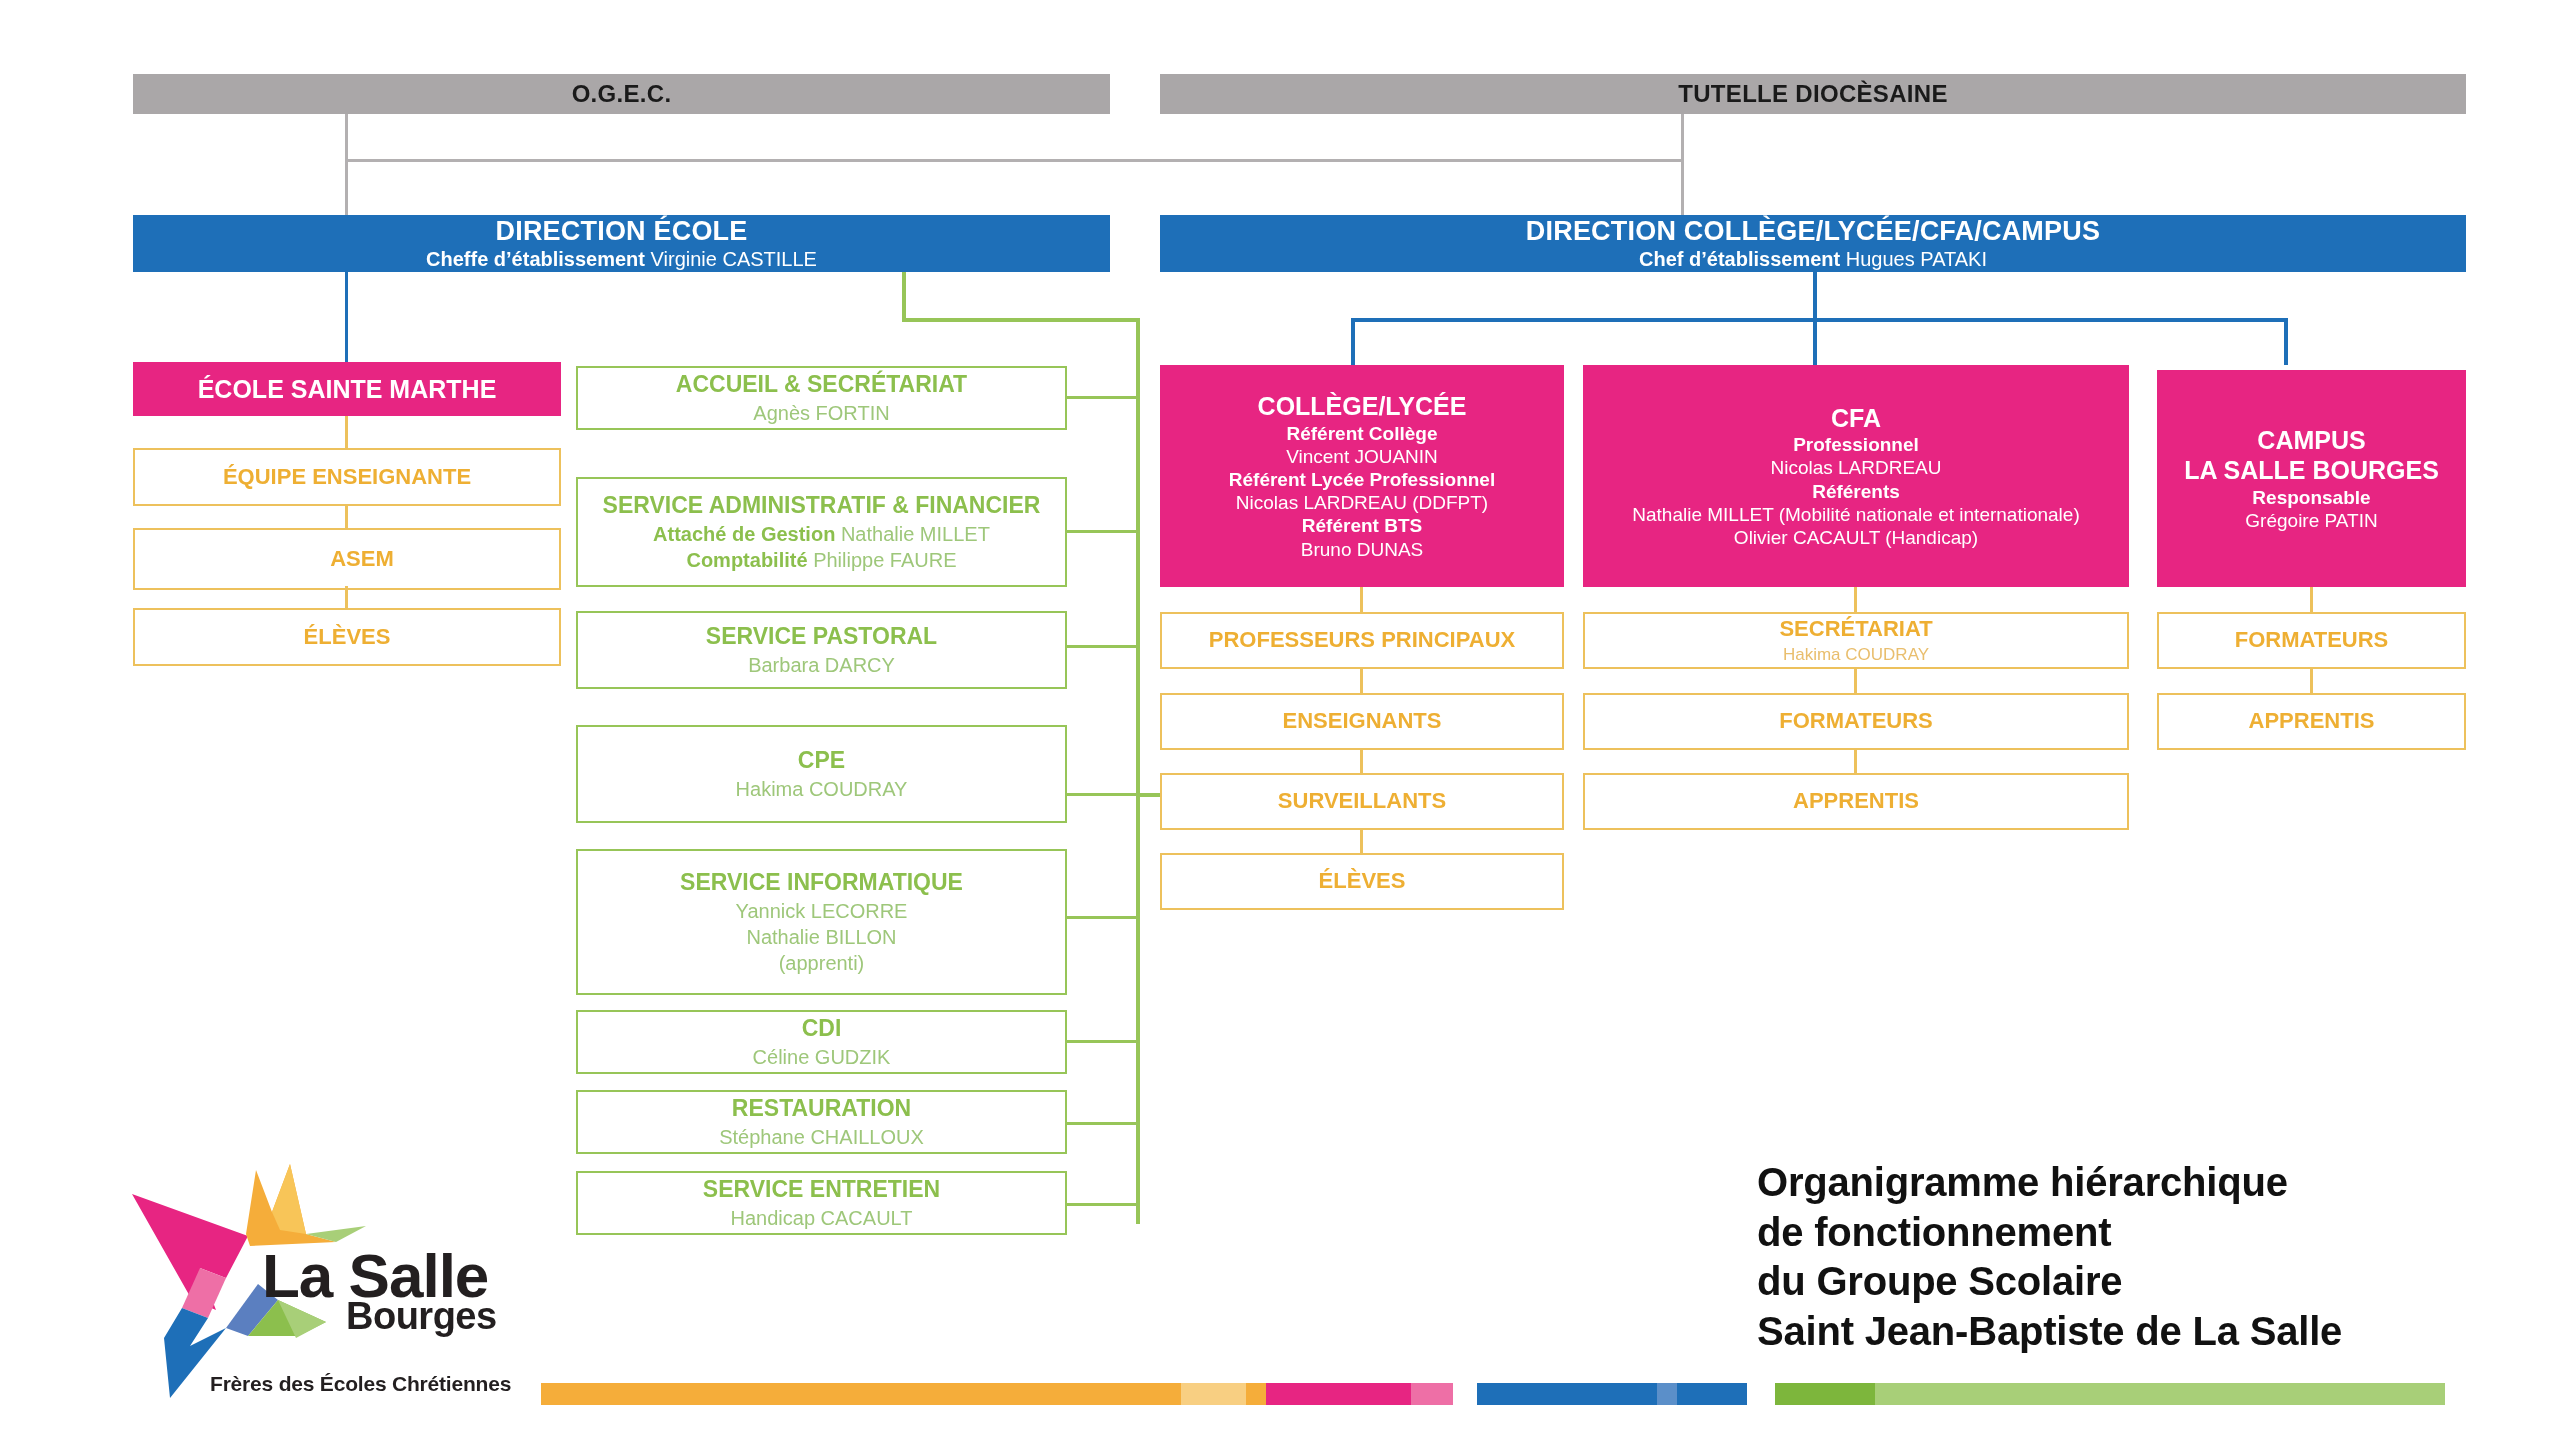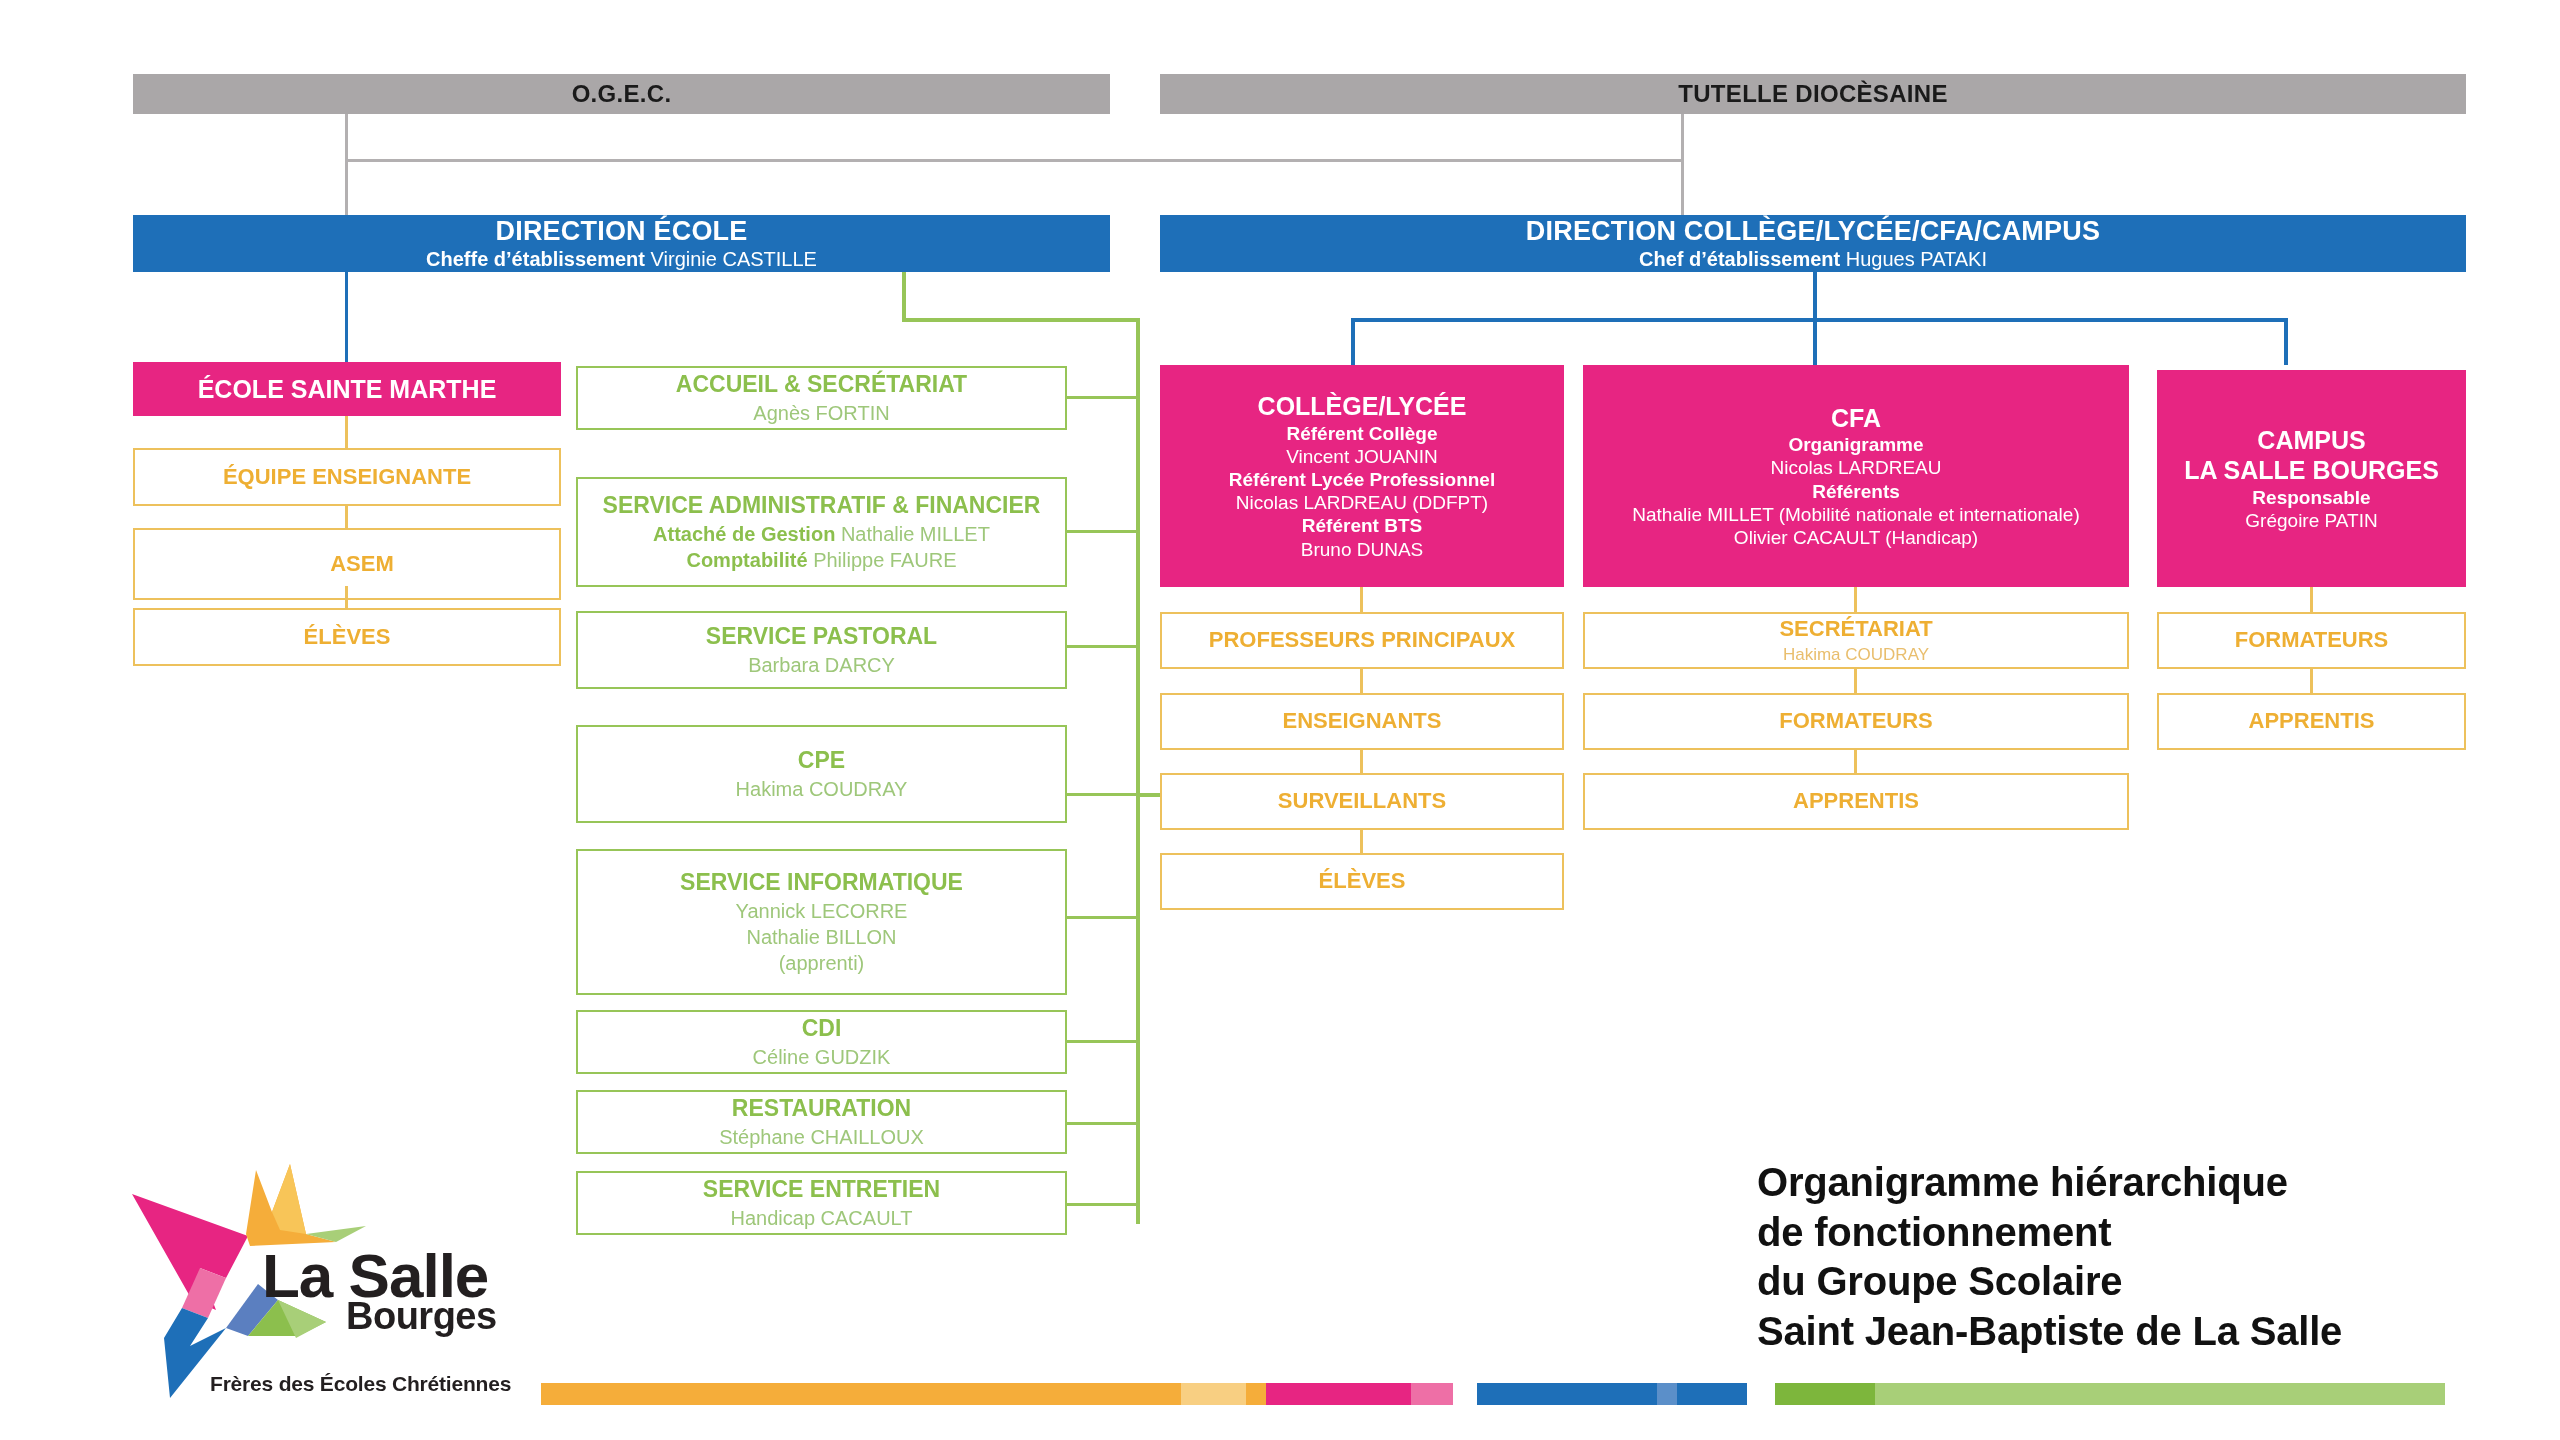--- a/index.html
+++ b/index.html
@@ -160,21 +160,21 @@
   <div class="abs pink" style="left:133px; top:362px; width:428px; height:54px;">
     <div class="hd">ÉCOLE SAINTE MARTHE</div>
   </div>
 
   <div class="ln ln-yellow" style="left:345px; top:416px; width:3px; height:32px;"></div>
   <div class="abs yellow" style="left:133px; top:448px; width:428px; height:58px;">
     <div class="hd">ÉQUIPE ENSEIGNANTE</div>
   </div>
 
   <div class="ln ln-yellow" style="left:345px; top:506px; width:3px; height:32px;"></div>
-  <div class="abs yellow" style="left:133px; top:528px; width:428px; height:72px;padding-left:30px;">
+  <div class="abs yellow" style="left:133px; top:528px; width:428px; height:62px;padding-left:30px;">
     <div class="hd">ASEM</div>
   </div>
 
   <div class="ln ln-yellow" style="left:345px; top:586px; width:3px; height:32px;"></div>
   <div class="abs yellow" style="left:133px; top:608px; width:428px; height:58px;">
     <div class="hd">ÉLÈVES</div>
   </div>
 
   <div class="abs green" style="left:576px; top:366px; width:491px; height:64px;">
     <div class="hd">ACCUEIL &amp; SECRÉTARIAT</div>
@@ -260,21 +260,21 @@
     <div class="hd">SURVEILLANTS</div>
   </div>
 
   <div class="ln ln-yellow" style="left:1360px; top:830px; width:3px; height:25px;"></div>
   <div class="abs yellow" style="left:1160px; top:853px; width:404px; height:57px;">
     <div class="hd">ÉLÈVES</div>
   </div>
 
   <div class="abs pink" style="left:1583px; top:365px; width:546px; height:222px;">
     <div class="hd">CFA</div>
-    <div class="sub-b">Organigramme</div>
+    <div class="sub-b">Professionnel</div>
     <div class="sub-n">Nicolas LARDREAU</div>
     <div class="sub-b">Référents</div>
     <div class="sub-n">Nathalie MILLET (Mobilité nationale et internationale)</div>
     <div class="sub-n">Olivier CACAULT (Handicap)</div>
   </div>
 
   <div class="ln ln-yellow" style="left:1854px; top:587px; width:3px; height:25px;"></div>
   <div class="abs yellow" style="left:1583px; top:612px; width:546px; height:57px;">
     <div class="hd">SECRÉTARIAT</div>
     <div class="sub">Hakima COUDRAY</div>

